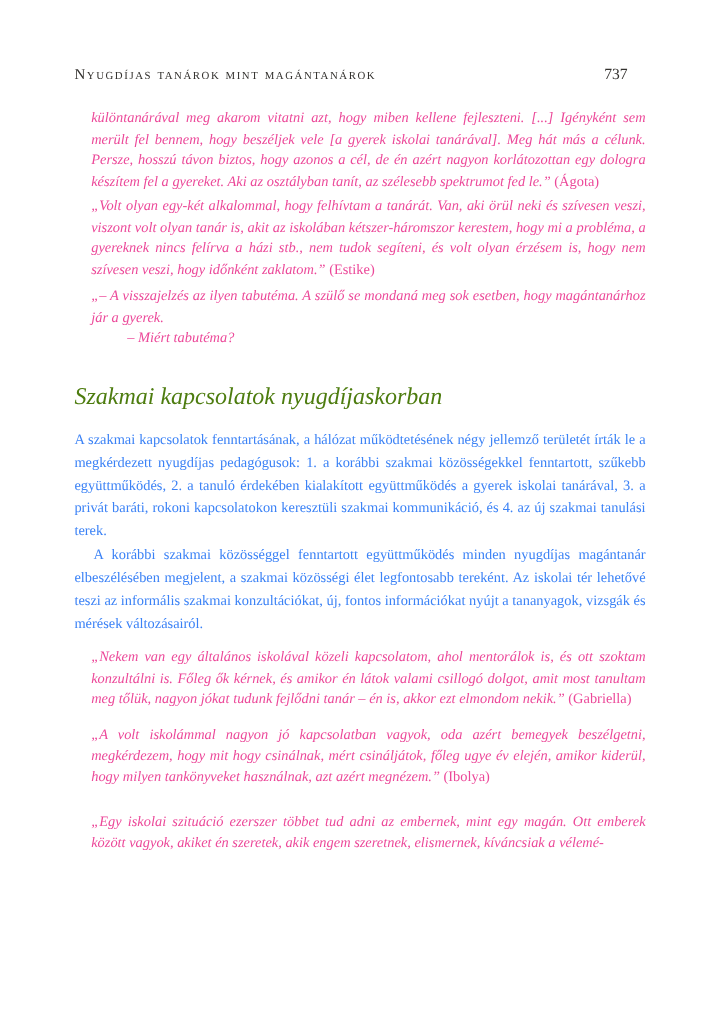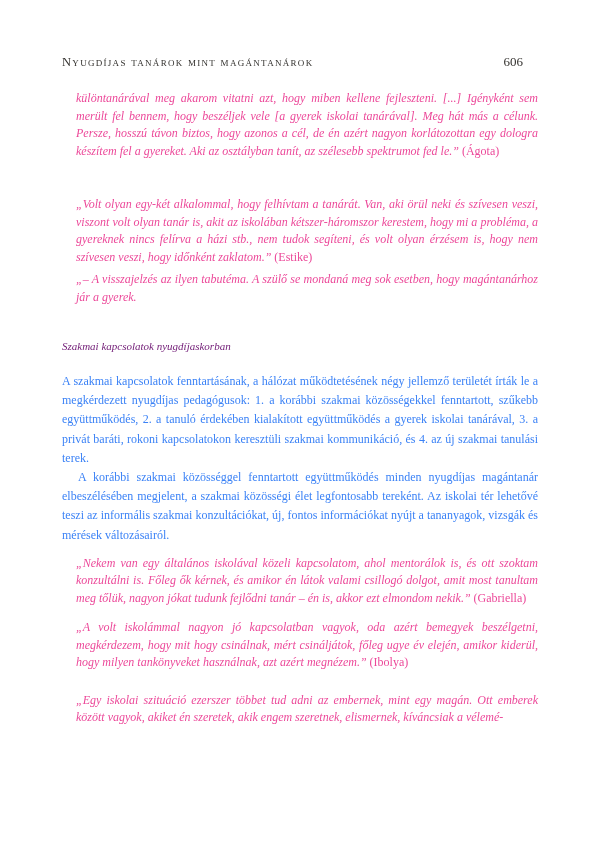--- a/index.html
+++ b/index.html
@@ -52,33 +52,33 @@
   .quote .attr {
     font-style: normal;
   }
   .quote p {
     margin: 0;
   }
   .quote p.d-indent {
     text-indent: 30px;
   }
   .q1 { margin-top: 20px; }
-  .q2 { margin-top: 36px; }
+  .q2 { margin-top: 3px; }
   .q3 { margin-top: 5px; }
   .q4 { margin-top: 10px; }
   .q5 { margin-top: 12px; }
   .q6 { margin-top: 20px; }
   
   .section-heading {
     margin: 31px 0 0 0;
     font-style: italic;
     font-weight: normal;
-    font-size: 11px;
+    font-size: 20px;
     line-height: 19px;
-    color: #701a75;
+    color: #4d7c0f;
   }
   
   .body-par {
     margin: 0;
     font-size: 12px;
     line-height: 19.2px;
     text-align: justify;
     color: #3b82f6;
   }
   .body-par.first {
@@ -89,35 +89,36 @@
   }
 </style>
 </head>
 <body>
 
 <div class="page">
   <div class="content">
 
     <header class="page-header">
       <span class="running-title">Nyugdíjas tanárok mint magántanárok</span>
-      <span class="page-number">606</span>
+      <span class="page-number">737</span>
     </header>
 
     <main>
 
       <blockquote class="quote q1">
         <p><span class="qt">különtanárával meg akarom vitatni azt, hogy miben kellene fejleszteni. [...] Igényként sem merült fel bennem, hogy beszéljek vele [a gyerek iskolai tanárával]. Meg hát más a célunk. Persze, hosszú távon biztos, hogy azonos a cél, de én azért nagyon korlátozottan egy dologra készítem fel a gyereket. Aki az osztályban tanít, az szélesebb spektrumot fed le.”</span> <span class="attr">(Ágota)</span></p>
       </blockquote>
 
       <blockquote class="quote q2">
         <p><span class="qt">„Volt olyan egy-két alkalommal, hogy felhívtam a tanárát. Van, aki örül neki és szívesen veszi, viszont volt olyan tanár is, akit az iskolában kétszer-háromszor kerestem, hogy mi a probléma, a gyereknek nincs felírva a házi stb., nem tudok segíteni, és volt olyan érzésem is, hogy nem szívesen veszi, hogy időnként zaklatom.”</span> <span class="attr">(Estike)</span></p>
       </blockquote>
 
       <blockquote class="quote q3">
         <p>„– A visszajelzés az ilyen tabutéma. A szülő se mondaná meg sok esetben, hogy magántanárhoz jár a gyerek.</p>
+        <p class="d-indent">– Miért tabutéma?</p>
       </blockquote>
 
       <h2 class="section-heading">Szakmai kapcsolatok nyugdíjaskorban</h2>
 
       <p class="body-par first">A szakmai kapcsolatok fenntartásának, a hálózat működtetésének négy jellemző területét írták le a megkérdezett nyugdíjas pedagógusok: 1. a korábbi szakmai közösségekkel fenntartott, szűkebb együttműködés, 2. a tanuló érdekében kialakított együttműködés a gyerek iskolai tanárával, 3. a privát baráti, rokoni kapcsolatokon keresztüli szakmai kommunikáció, és 4. az új szakmai tanulási terek.</p>
 
       <p class="body-par indented">A korábbi szakmai közösséggel fenntartott együttműködés minden nyugdíjas magántanár elbeszélésében megjelent, a szakmai közösségi élet legfontosabb tereként. Az iskolai tér lehetővé teszi az informális szakmai konzultációkat, új, fontos információkat nyújt a tananyagok, vizsgák és mérések változásairól.</p>
 
       <blockquote class="quote q4">
         <p><span class="qt">„Nekem van egy általános iskolával közeli kapcsolatom, ahol mentorálok is, és ott szoktam konzultálni is. Főleg ők kérnek, és amikor én látok valami csillogó dolgot, amit most tanultam meg tőlük, nagyon jókat tudunk fejlődni tanár – én is, akkor ezt elmondom nekik.”</span> <span class="attr">(Gabriella)</span></p>

